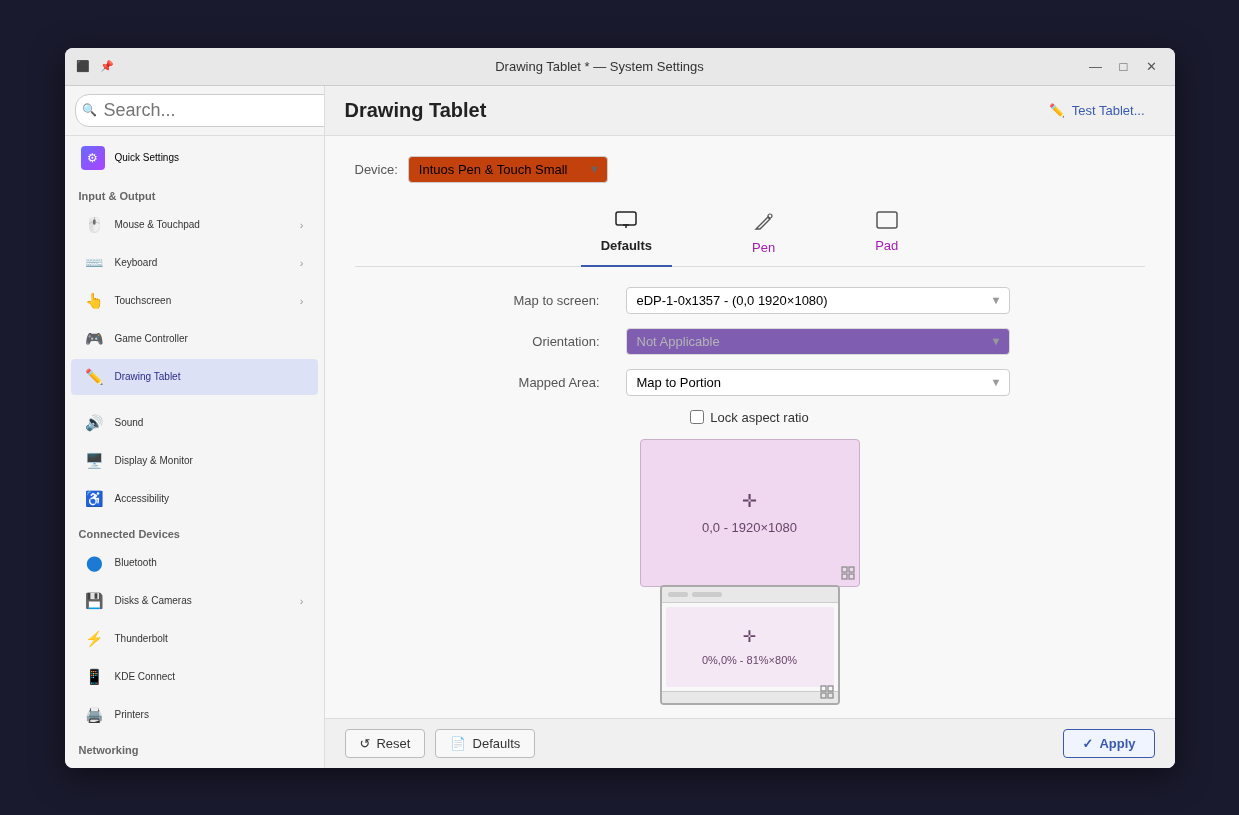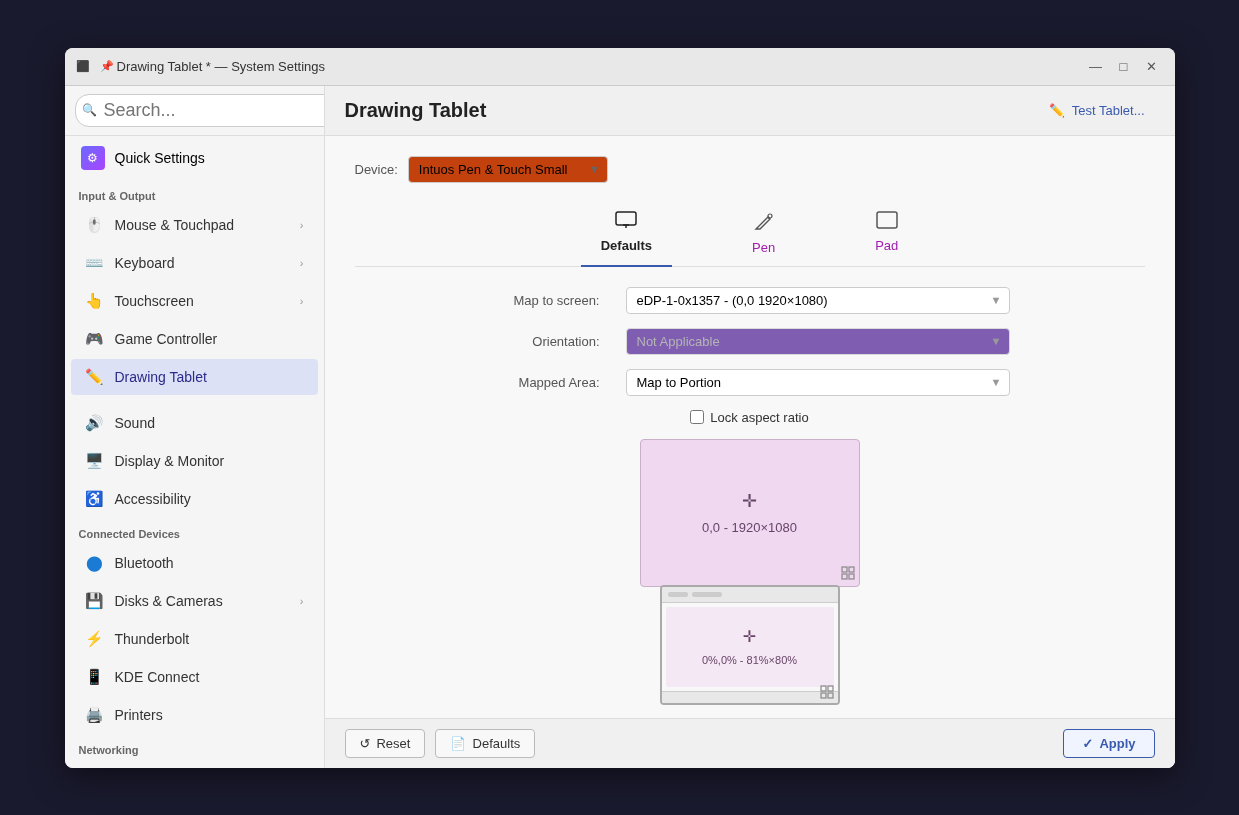--- a/index.html
+++ b/index.html
@@ -42,21 +42,21 @@
       height: 18px;
       display: flex;
       align-items: center;
       justify-content: center;
       color: #555;
       font-size: 11px;
       cursor: pointer;
     }
     .titlebar-title {
       flex: 1;
-      text-align: left;
+      text-align: center;
       font-size: 13px;
       color: #333;
     }
     .titlebar-controls {
       display: flex;
       gap: 2px;
     }
     .titlebar-btn {
       width: 26px;
       height: 26px;
@@ -177,21 +177,21 @@
       width: 20px;
       height: 20px;
       display: flex;
       align-items: center;
       justify-content: center;
       flex-shrink: 0;
       font-size: 15px;
     }
     .sidebar-item-label {
       flex: 1;
-      font-size: 14px;
+      font-size: 10px;
     }
     .sidebar-item-chevron {
       color: #999;
       font-size: 11px;
     }
     .sidebar-divider {
       height: 1px;
       background: #ddd;
       margin: 4px 14px;
     }

